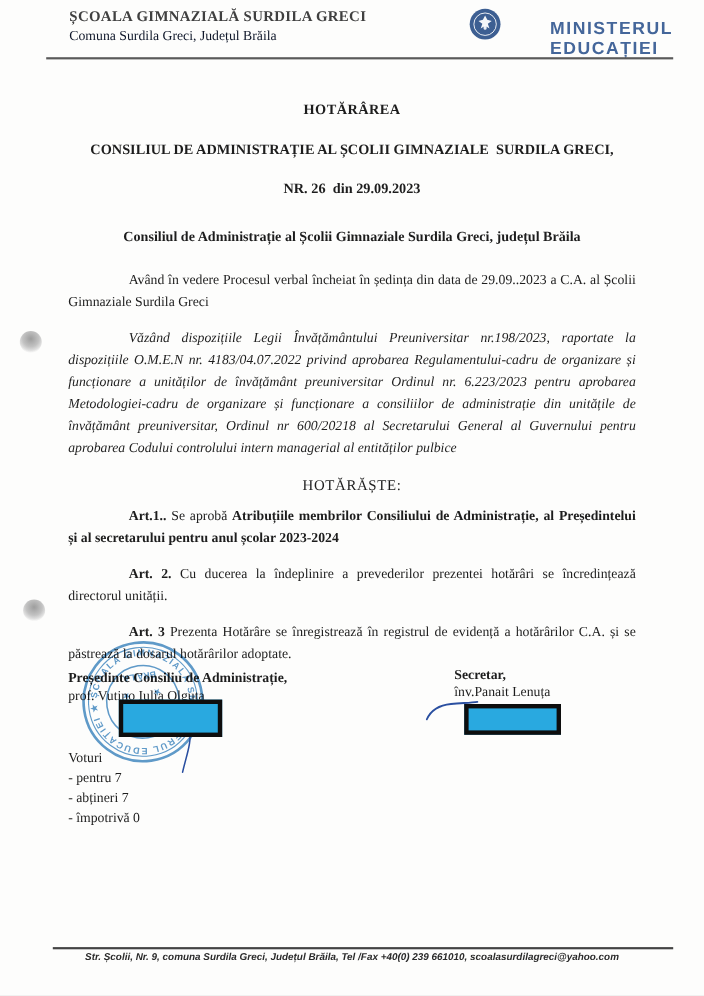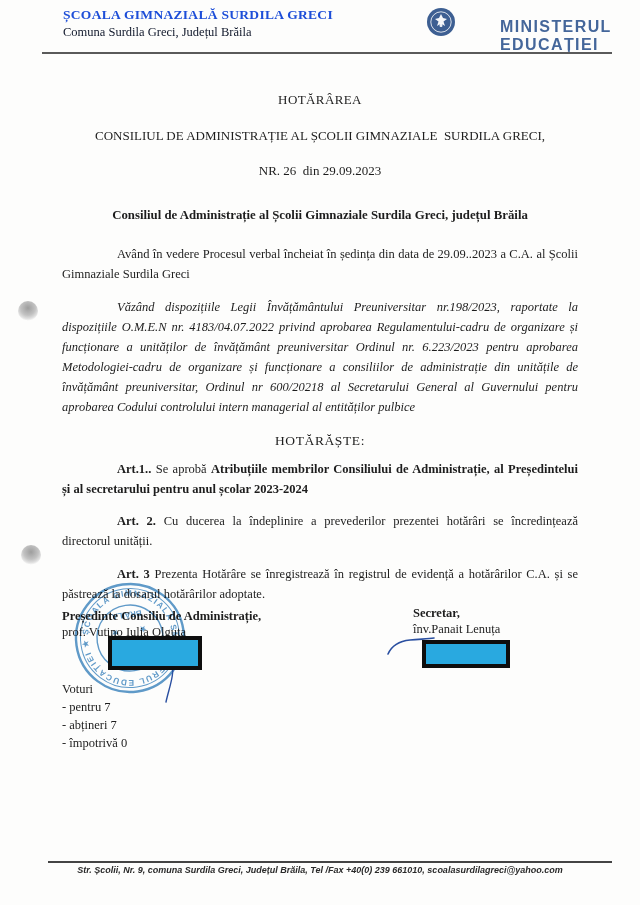--- a/index.html
+++ b/index.html
@@ -2,38 +2,38 @@
 <html><head>
 <meta charset="utf-8">
 <style>
   html,body{margin:0;padding:0;background:#e8e8e8;}
   .page{
     position:relative;width:640px;height:905px;margin:0 auto;
     background:#fdfdfc;overflow:hidden;
     font-family:"Liberation Serif", serif;color:#1d1d1d;
   }
   
-  .school-name{position:absolute;left:63px;top:7px;font-size:13.5px;font-weight:bold;letter-spacing:.3px;color:#1d4ed8;}
+  .school-name{position:absolute;left:63px;top:7px;font-size:13.5px;font-weight:bold;letter-spacing:.3px;color:#404040;}
   .school-sub{position:absolute;left:63px;top:25px;font-size:12.5px;color:#0f172a;}
   .head-rule{position:absolute;left:42px;top:52px;width:570px;height:2px;background:#5a5a5a;}
   .logo{position:absolute;left:426px;top:7px;width:30px;height:30px;}
   .ministry-label{
     position:absolute;left:464px;top:18px;
     font-family:"Liberation Sans",sans-serif;font-size:16px;font-weight:bold;
     letter-spacing:1.4px;color:#44669a;margin-left:36px;
   }
   
   .hole{position:absolute;width:20px;height:20px;border-radius:50%;
     background:radial-gradient(circle at 50% 35%, #8d8d8d 0%, #b9b9b9 45%, #dcdcdc 65%, rgba(255,255,255,0) 78%);
     filter:blur(.7px);opacity:.85;}
   .hole.h1{left:18px;top:301px;}
   .hole.h2{left:21px;top:545px;}
   
   .content{position:absolute;left:62px;top:90px;width:516px;font-size:12.5px;line-height:20px;z-index:1;}
-  .t-center{text-align:center;font-weight:normal;white-space:pre-wrap;}
+  .t-center{text-align:center;font-weight:bold;white-space:pre-wrap;}
   .t1{font-size:13px;letter-spacing:.4px;}
   .t2{margin-top:16px;font-size:13px;}
   .t3{margin-top:15px;font-size:13px;}
   .heading{margin-top:24px;font-weight:bold;text-align:center;font-size:12.8px;}
   .para{margin-top:19px;text-align:justify;text-indent:55px;}
   .para-italic{margin-top:0;font-style:italic;text-align:justify;text-indent:55px;line-height:20px;}
   .decides{margin-top:14px;text-align:center;font-weight:normal;font-size:13.5px;letter-spacing:.6px;}
   .art{margin-top:8px;text-align:justify;text-indent:55px;}
   .art+.art{margin-top:3px;}
   .b{font-weight:bold;}

